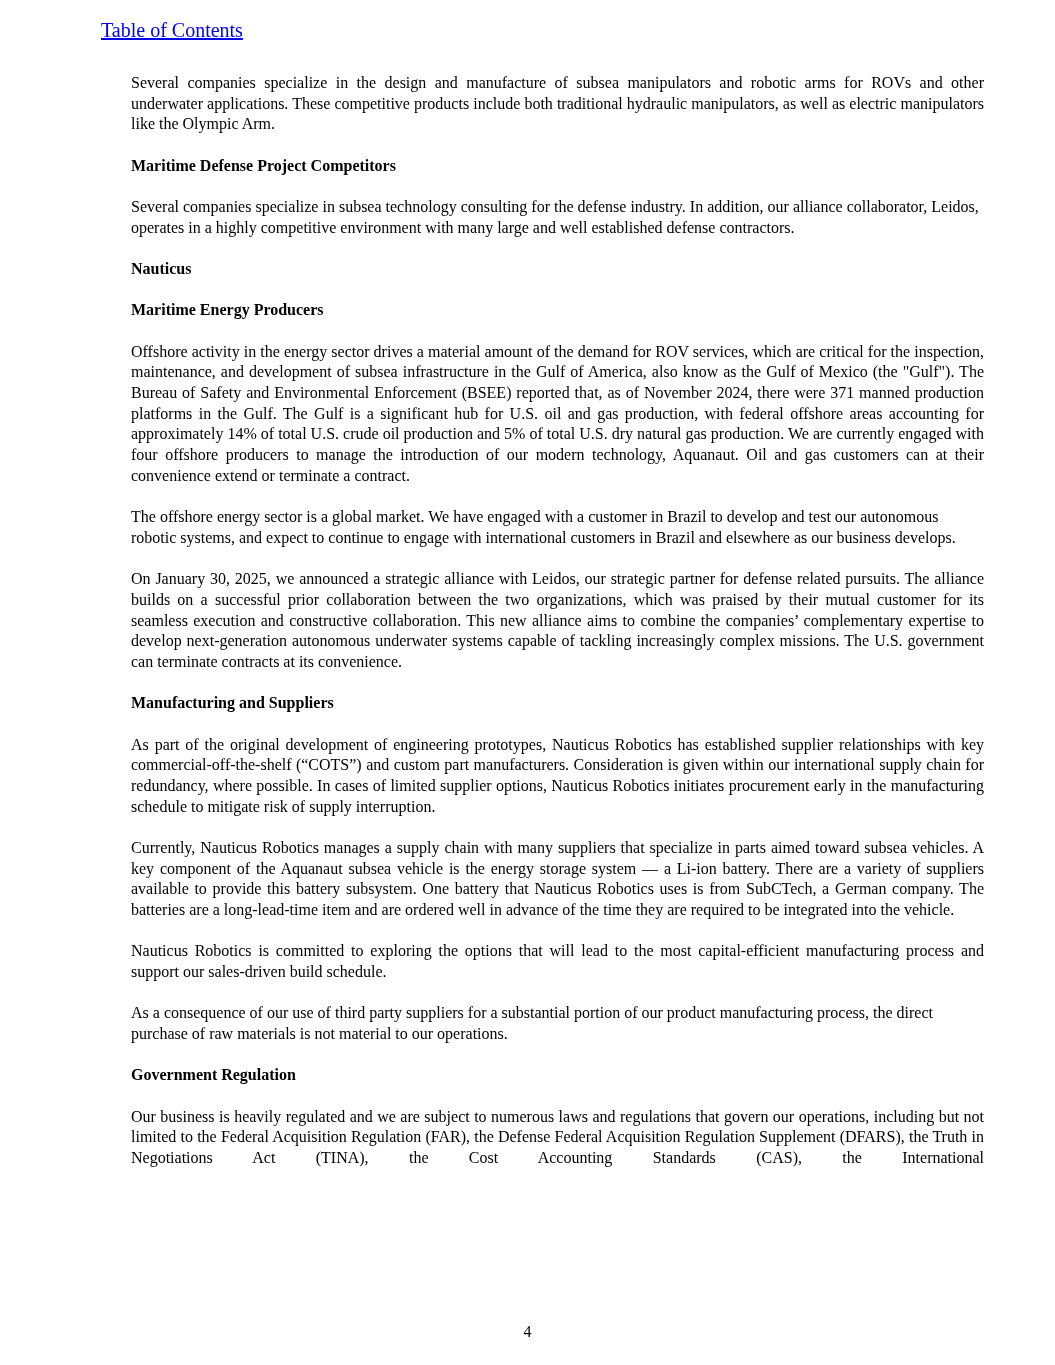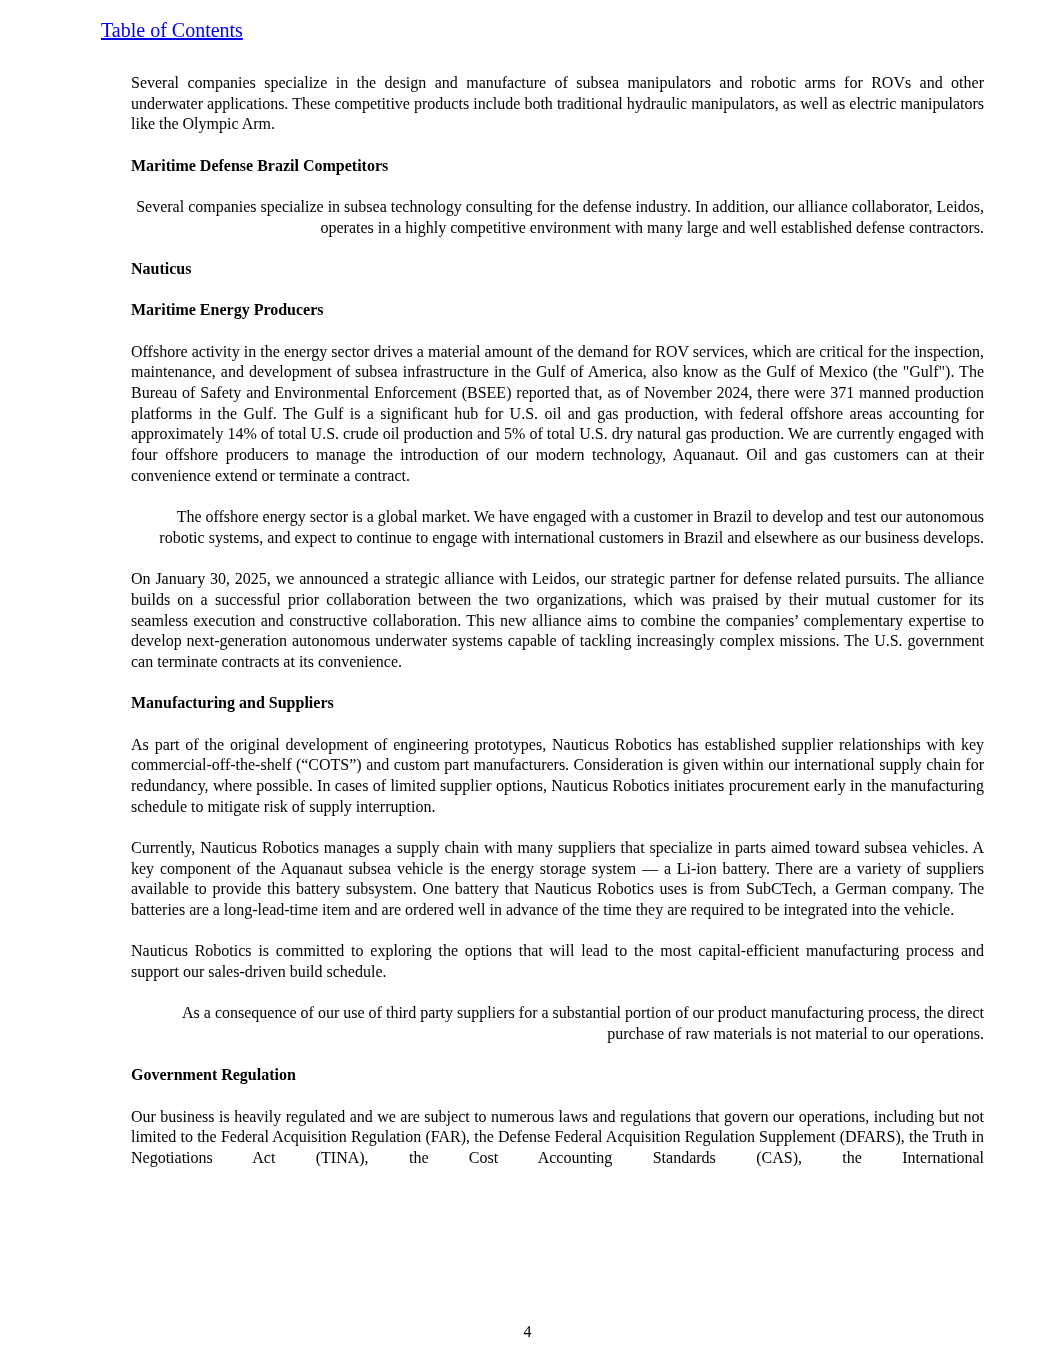--- a/index.html
+++ b/index.html
@@ -39,21 +39,21 @@
       width: 853px;
       margin-left: 30px;
     }
     .block {
       margin: 0 0 20.6px 0;
     }
     p.block {
       text-align: justify;
     }
     p.block.left {
-      text-align: right;
+      text-align: left;
     }
     h3.block {
       font-weight: bold;
       font-size: 16px;
       margin-top: 0;
     }
     .page-number {
       position: absolute;
       left: 0;
       width: 1055px;
@@ -64,21 +64,21 @@
   </style>
 </head>
 <body>
 
 <div class="page">
   <a class="toc-link">Table of Contents</a>
 
   <div class="content">
     <p class="block">Several companies specialize in the design and manufacture of subsea manipulators and robotic arms for ROVs and other underwater applications. These competitive products include both traditional hydraulic manipulators, as well as electric manipulators like the Olympic Arm.</p>
 
-    <h3 class="block">Maritime Defense Brazil Competitors</h3>
+    <h3 class="block">Maritime Defense Project Competitors</h3>
     <p class="block left">Several companies specialize in subsea technology consulting for the defense industry. In addition, our alliance collaborator, Leidos, operates in a highly competitive environment with many large and well established defense contractors.</p>
 
     <h3 class="block">Nauticus</h3>
 
     <h3 class="block">Maritime Energy Producers</h3>
     <p class="block">Offshore activity in the energy sector drives a material amount of the demand for ROV services, which are critical for the inspection, maintenance, and development of subsea infrastructure in the Gulf of America, also know as the Gulf of Mexico (the "Gulf"). The Bureau of Safety and Environmental Enforcement (BSEE) reported that, as of November 2024, there were 371 manned production platforms in the Gulf. The Gulf is a significant hub for U.S. oil and gas production, with federal offshore areas accounting for approximately 14% of total U.S. crude oil production and 5% of total U.S. dry natural gas production. We are currently engaged with four offshore producers to manage the introduction of our modern technology, Aquanaut. Oil and gas customers can at their convenience extend or terminate a contract.</p>
     <p class="block left">The offshore energy sector is a global market. We have engaged with a customer in Brazil to develop and test our autonomous robotic systems, and expect to continue to engage with international customers in Brazil and elsewhere as our business develops.</p>
 
     <p class="block">On January 30, 2025, we announced a strategic alliance with Leidos, our strategic partner for defense related pursuits. The alliance builds on a successful prior collaboration between the two organizations, which was praised by their mutual customer for its seamless execution and constructive collaboration. This new alliance aims to combine the companies’ complementary expertise to develop next-generation autonomous underwater systems capable of tackling increasingly complex missions. The U.S. government can terminate contracts at its convenience.</p>
 

